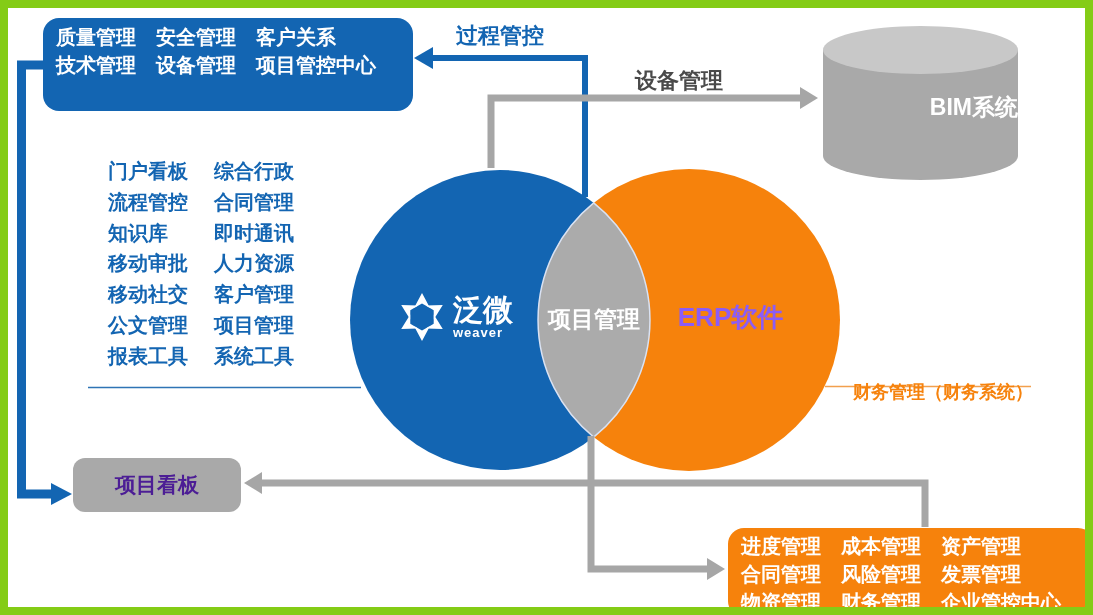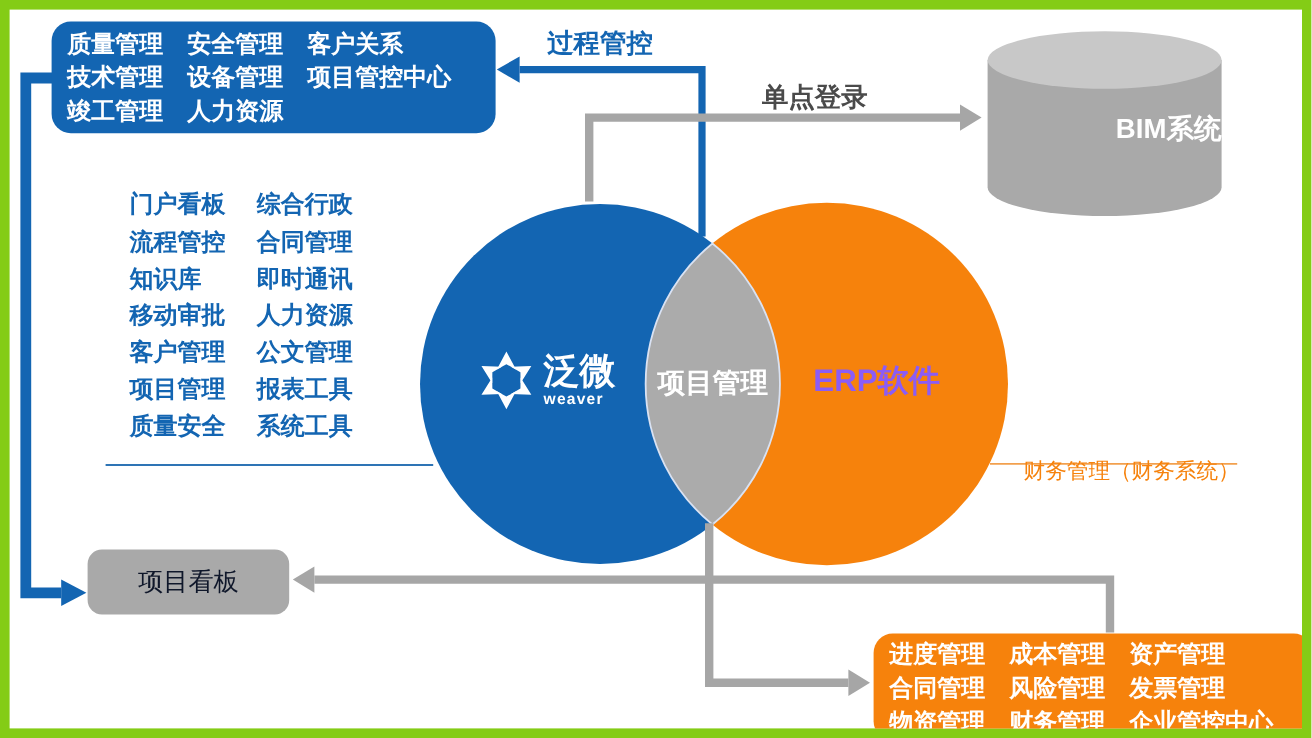--- a/index.html
+++ b/index.html
@@ -45,26 +45,26 @@
 
   
   .weaver-logo{position:absolute;left:388px;top:283px;display:flex;align-items:center;color:#fff;justify-content:flex-end;}
   .weaver-text{margin-left:5px;}
   .weaver-name{font-size:30px;font-weight:bold;line-height:30px;}
   .weaver-sub{font-size:13px;font-weight:bold;letter-spacing:1px;line-height:13px;margin-top:1px;}
 
   .overlap-label{left:528px;top:296px;width:116px;text-align:center;color:#fff;font-size:23px;font-weight:bold;}
   .erp-label{left:650px;top:292px;width:145px;text-align:center;color:#8b5cf6;font-size:26px;font-weight:bold;}
 
-  .erp-notes{left:845px;top:317px;color:var(--orange);font-size:18px;line-height:27px;font-weight:400;}
+  .erp-notes{left:845px;top:317px;color:var(--orange);font-size:18px;line-height:27px;font-weight:700;}
 
   .project-board{
     position:absolute;left:65px;top:450px;width:168px;height:54px;
-    background:var(--box-gray);border-radius:12px;color:#0f172a;
-    font-size:21px;font-weight:normal;display:flex;align-items:center;justify-content:center;
+    background:var(--box-gray);border-radius:12px;color:#4c1d95;
+    font-size:21px;font-weight:bold;display:flex;align-items:center;justify-content:center;
   }
 
   .finance-label{left:588px;top:598px;color:var(--orange);font-size:22px;font-weight:bold;}
 
   .box-bottom-right{
     position:absolute;left:720px;top:520px;width:366px;height:89px;
     background:var(--orange);border-radius:16px;color:#fff;
     font-size:20px;font-weight:bold;line-height:28px;
     padding:4px 0 0 13px;box-sizing:border-box;
   }
@@ -110,42 +110,41 @@
     <path class="stroke-gray" stroke-width="7" d="M 583 428 V 561 H 699"></path>
     <polygon class="fill-gray" points="699,550 699,572 717,561"></polygon>
 
     <line class="divider-b" x1="80" y1="379.5" x2="353" y2="379.5"></line>
     <line class="divider-o" x1="817" y1="378.5" x2="1023" y2="378.5"></line>
   </svg>
 
   <div class="box-top-left">
     <div>质量管理　安全管理　客户关系</div>
     <div>技术管理　设备管理　项目管控中心</div>
-    <div>竣工管理　人力资源</div>
   </div>
 
   <div class="feature-list">
     <span>门户看板</span>
     <span>综合行政</span>
     <span>流程管控</span>
     <span>合同管理</span>
     <span>知识库</span>
     <span>即时通讯</span>
     <span>移动审批</span>
     <span>人力资源</span>
+    <span>移动社交</span>
     <span>客户管理</span>
     <span>公文管理</span>
     <span>项目管理</span>
     <span>报表工具</span>
-    <span>质量安全</span>
     <span>系统工具</span>
   </div>
 
   <div class="lbl process-label">过程管控</div>
-  <div class="lbl sso-label">单点登录</div>
+  <div class="lbl sso-label">设备管理</div>
   <div class="lbl finance-label">财务资金</div>
 
   <div class="lbl bim-label">BIM系统</div>
 
   <div class="weaver-logo">
     <svg width="52" height="52" viewBox="-26 -26 52 52">
       <g fill="#fff">
         <path d="M0,-24 L8,-9 L0,-13.5 L-8,-9 Z"></path>
         <path d="M0,-24 L8,-9 L0,-13.5 L-8,-9 Z" transform="rotate(60)"></path>
         <path d="M0,-24 L8,-9 L0,-13.5 L-8,-9 Z" transform="rotate(120)"></path>

